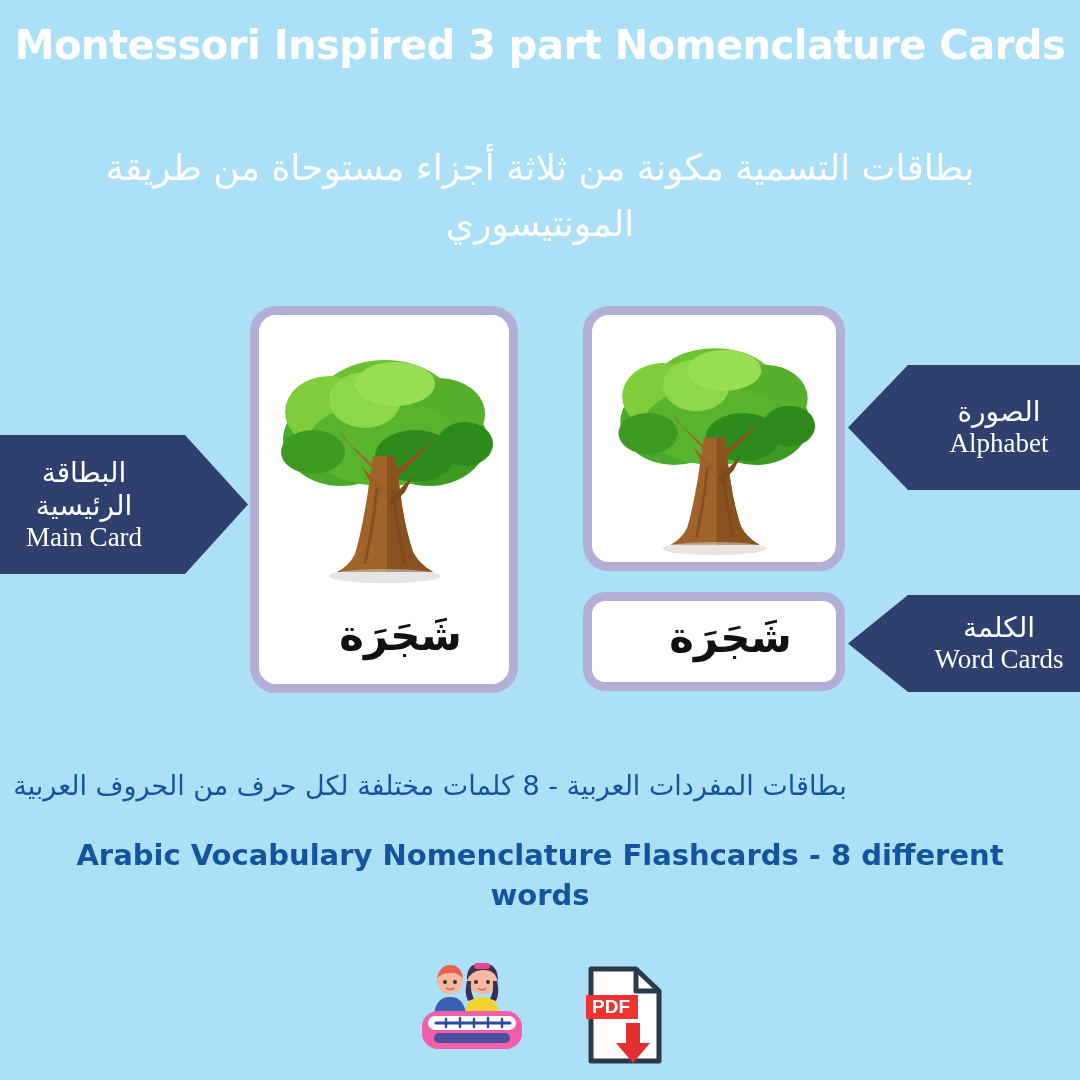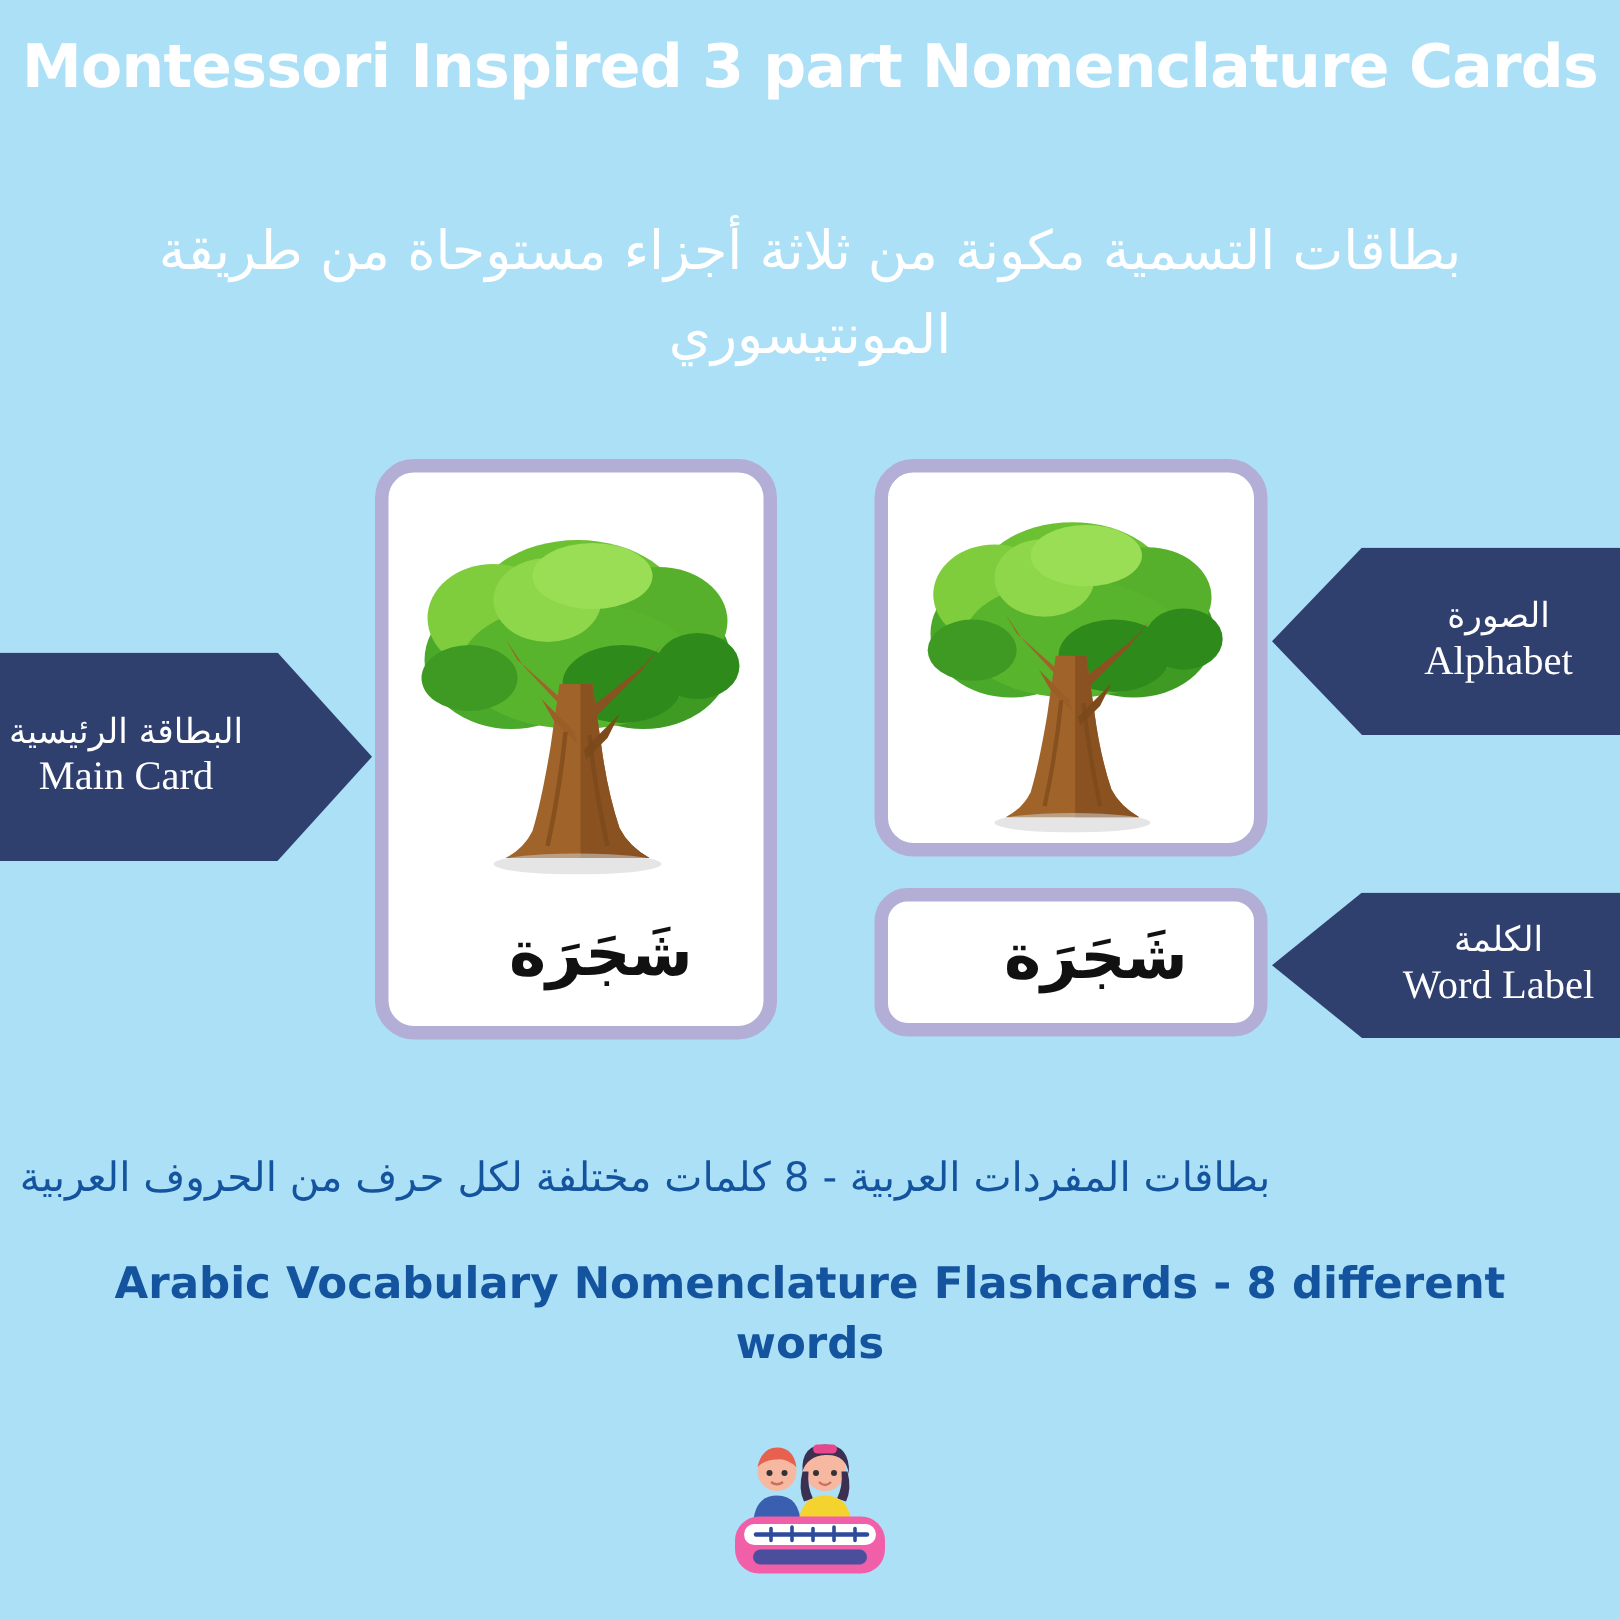--- a/index.html
+++ b/index.html
@@ -86,21 +86,21 @@
     display:flex;
     flex-direction:column;
     align-items:center;
     justify-content:center;
     text-align:center;
     line-height:1.18;
   }
   .callout .ar {
     font-family:"DejaVu Sans", sans-serif;
     direction:rtl;
-    font-size:23px;
+    font-size:28px;
   }
   .callout .en {
     font-family:"Liberation Serif", serif;
     font-size:27px;
   }
 
   .callout-main {
     left:-10px; top:435px; width:258px; height:139px;
     clip-path:polygon(0 0, 195px 0, 258px 50%, 195px 100%, 0 100%);
     padding-right:70px;
@@ -238,21 +238,21 @@
     <span class="en">Main Card</span>
   </div>
 
   <div class="callout callout-picture">
     <span class="ar">الصورة</span>
     <span class="en">Alphabet</span>
   </div>
 
   <div class="callout callout-word">
     <span class="ar">الكلمة</span>
-    <span class="en">Word Label</span>
+    <span class="en">Word Cards</span>
   </div>
 
   <div class="sub-ar">بطاقات المفردات العربية - 8 كلمات مختلفة لكل حرف من الحروف  العربية</div>
 
   <div class="sub-en">
     <div>Arabic Vocabulary Nomenclature Flashcards - 8 different words</div>
   </div>
 
   <div class="footer">
 
@@ -281,16 +281,26 @@
         <rect x="18" y="74" width="76" height="10" rx="5" fill="#2e4b9b" opacity=".85"></rect>
 
         <path d="M20 64 L94 64" stroke="#2e4b9b" stroke-width="3" stroke-linecap="round"></path>
         <path d="M30 60 L30 68 M44 59 L44 68 M58 60 L58 68 M72 59 L72 68 M86 60 L86 68" stroke="#2e4b9b" stroke-width="2.4" stroke-linecap="round"></path>
       </svg>
       <span class="sr">العربية</span>
       <span class="sr">بمرح</span>
       <span class="sr">Arabic Joy</span>
     </div>
 
+    <div class="pdf-icon">
+      <svg width="78" height="100" viewBox="0 0 78 100">
+        <path d="M5 4 H50 L73 26 V96 H5 Z" fill="#ffffff" stroke="#2b3a4a" stroke-width="5" stroke-linejoin="round"></path>
+        <path d="M50 4 V26 H73" fill="none" stroke="#2b3a4a" stroke-width="5" stroke-linejoin="round"></path>
+        <rect x="-2" y="30" width="54" height="24" fill="#ef3333"></rect>
+        <text x="25" y="48" text-anchor="middle" fill="#ffffff" font-family="Liberation Sans, sans-serif" font-size="19" font-weight="bold">PDF</text>
+        <path d="M40 58 H54 V78 H64 L47 98 L30 78 H40 Z" fill="#e23030"></path>
+      </svg>
+      <span class="sr">PDF</span>
+    </div>
 
   </div>
 
 </div>
 
 </body></html>

